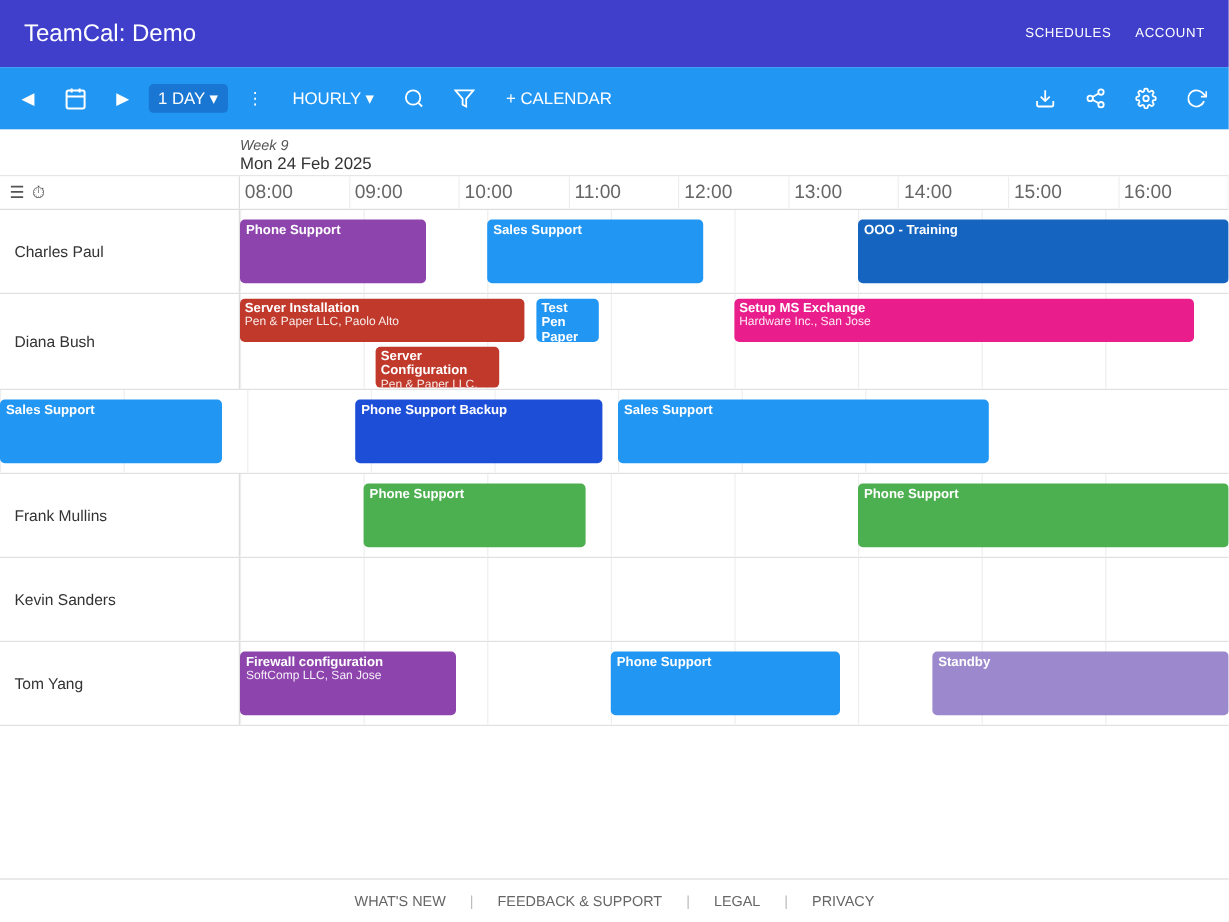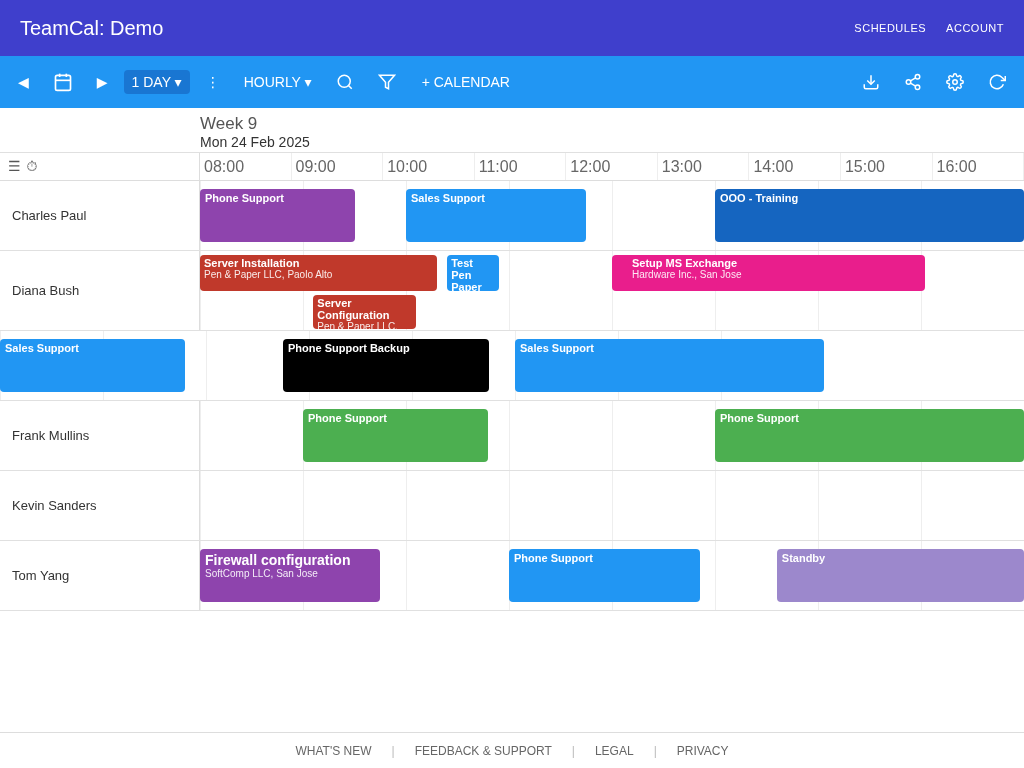--- a/index.html
+++ b/index.html
@@ -48,21 +48,21 @@
       height: calc(768px - 56px - 52px - 36px);
       overflow: hidden;
     }
 
     
     .week-header {
       padding: 6px 200px 2px;
       background: white;
       border-bottom: 1px solid #e0e0e0;
     }
-    .week-label { font-size: 17px; color: #555; font-weight: 500; }
+    .week-label { font-size: 12px; color: #555; font-weight: 500; font-style: italic; }
     .date-label { font-size: 14px; color: #333; font-weight: 500; }
 
     
     .time-header {
       display: flex;
       background: white;
       border-bottom: 1px solid #ddd;
       height: 28px;
     }
     .name-col { width: 200px; min-width: 200px; border-right: 1px solid #ddd; display: flex; align-items: center; padding: 0 8px; }
@@ -233,21 +233,21 @@
           <div style="position: absolute; top: 0px; bottom: 0px; left: 515px; width: 1px; background: rgb(238, 238, 238);"></div>
           <div style="position: absolute; top: 0px; bottom: 0px; left: 618px; width: 1px; background: rgb(238, 238, 238);"></div>
           <div style="position: absolute; top: 0px; bottom: 0px; left: 721px; width: 1px; background: rgb(238, 238, 238);"></div>
           <div style="position: absolute; top: 4px; left: 0px; width: 236.9px; height: 36px; border-radius: 4px; background: rgb(192, 57, 43); padding: 2px 4px; overflow: hidden; cursor: pointer;">
             <div style="font-size:11px;font-weight:600;color:white;">Server Installation</div>
             <div style="font-size:10px;color:rgba(255,255,255,0.9);">Pen &amp; Paper LLC, Paolo Alto</div>
           </div>
           <div style="position: absolute; top: 4px; left: 247.2px; width: 51.5px; height: 36px; border-radius: 4px; background: rgb(33, 150, 243); padding: 2px 4px; overflow: hidden; cursor: pointer;">
             <div style="font-size:11px;font-weight:600;color:white;">Test Pen Paper</div>
           </div>
-          <div style="position: absolute; top: 4px; left: 412px; width: 313px; height: 36px; border-radius: 4px; background: rgb(233, 30, 140); padding: 2px 20px; overflow: hidden; cursor: pointer;">
+          <div style="position: absolute; top: 4px; left: 412px; width: 383px; height: 36px; border-radius: 4px; background: rgb(233, 30, 140); padding: 2px 4px; overflow: hidden; cursor: pointer;">
             <div style="font-size:11px;font-weight:600;color:white;">Setup MS Exchange</div>
             <div style="font-size:10px;color:rgba(255,255,255,0.9);">Hardware Inc., San Jose</div>
           </div>
           <div style="position: absolute; top: 44px; left: 113.3px; width: 103px; height: 34px; border-radius: 4px; background: rgb(192, 57, 43); padding: 2px 4px; overflow: hidden; cursor: pointer;">
             <div style="font-size:11px;font-weight:600;color:white;">Server Configuration</div>
             <div style="font-size:10px;color:rgba(255,255,255,0.9);">Pen &amp; Paper LLC, Paolo Alto</div>
           </div>
         </div>
       </div>
       <div class="resource-row">
@@ -256,21 +256,21 @@
           <div style="position: absolute; top: 0px; bottom: 0px; left: 103px; width: 1px; background: rgb(238, 238, 238);"></div>
           <div style="position: absolute; top: 0px; bottom: 0px; left: 206px; width: 1px; background: rgb(238, 238, 238);"></div>
           <div style="position: absolute; top: 0px; bottom: 0px; left: 309px; width: 1px; background: rgb(238, 238, 238);"></div>
           <div style="position: absolute; top: 0px; bottom: 0px; left: 412px; width: 1px; background: rgb(238, 238, 238);"></div>
           <div style="position: absolute; top: 0px; bottom: 0px; left: 515px; width: 1px; background: rgb(238, 238, 238);"></div>
           <div style="position: absolute; top: 0px; bottom: 0px; left: 618px; width: 1px; background: rgb(238, 238, 238);"></div>
           <div style="position: absolute; top: 0px; bottom: 0px; left: 721px; width: 1px; background: rgb(238, 238, 238);"></div>
           <div style="position: absolute; top: 8px; left: 0px; width: 185.4px; height: calc(100% - 16px); min-height: 36px; border-radius: 4px; background: rgb(33, 150, 243); padding: 3px 5px; overflow: hidden; cursor: pointer;">
             <div style="font-size:11px;font-weight:600;color:white;white-space:nowrap;overflow:hidden;text-overflow:ellipsis;">Sales Support</div>
           </div>
-          <div style="position: absolute; top: 8px; left: 283px; width: 206px; height: calc(100% - 16px); min-height: 36px; border-radius: 4px; background: #000000; padding: 3px 5px; overflow: hidden; cursor: pointer;">
+          <div style="position: absolute; top: 8px; left: 296px; width: 206px; height: calc(100% - 16px); min-height: 36px; border-radius: 4px; background: #1d4ed8; padding: 3px 5px; overflow: hidden; cursor: pointer;">
             <div style="font-size:11px;font-weight:600;color:white;white-space:nowrap;overflow:hidden;text-overflow:ellipsis;">Phone Support Backup</div>
           </div>
           <div style="position: absolute; top: 8px; left: 515px; width: 309px; height: calc(100% - 16px); min-height: 36px; border-radius: 4px; background: rgb(33, 150, 243); padding: 3px 5px; overflow: hidden; cursor: pointer;">
             <div style="font-size:11px;font-weight:600;color:white;white-space:nowrap;overflow:hidden;text-overflow:ellipsis;">Sales Support</div>
           </div>
         </div>
       </div>
       <div class="resource-row">
         <div class="resource-name">Frank Mullins</div>
         <div class="resource-timeline" style="position: relative;">
@@ -308,21 +308,21 @@
         <div class="resource-timeline" style="position: relative;">
           <div style="position: absolute; top: 0px; bottom: 0px; left: 0px; width: 1px; background: rgb(238, 238, 238);"></div>
           <div style="position: absolute; top: 0px; bottom: 0px; left: 103px; width: 1px; background: rgb(238, 238, 238);"></div>
           <div style="position: absolute; top: 0px; bottom: 0px; left: 206px; width: 1px; background: rgb(238, 238, 238);"></div>
           <div style="position: absolute; top: 0px; bottom: 0px; left: 309px; width: 1px; background: rgb(238, 238, 238);"></div>
           <div style="position: absolute; top: 0px; bottom: 0px; left: 412px; width: 1px; background: rgb(238, 238, 238);"></div>
           <div style="position: absolute; top: 0px; bottom: 0px; left: 515px; width: 1px; background: rgb(238, 238, 238);"></div>
           <div style="position: absolute; top: 0px; bottom: 0px; left: 618px; width: 1px; background: rgb(238, 238, 238);"></div>
           <div style="position: absolute; top: 0px; bottom: 0px; left: 721px; width: 1px; background: rgb(238, 238, 238);"></div>
           <div style="position: absolute; top: 8px; left: 0px; width: 180.25px; height: calc(100% - 16px); min-height: 36px; border-radius: 4px; background: rgb(142, 68, 173); padding: 3px 5px; overflow: hidden; cursor: pointer;">
-            <div style="font-size:14px;font-weight:600;color:white;white-space:nowrap;overflow:hidden;text-overflow:ellipsis;">Firewall configuration</div>
+            <div style="font-size:11px;font-weight:600;color:white;white-space:nowrap;overflow:hidden;text-overflow:ellipsis;">Firewall configuration</div>
             <div style="font-size:10px;color:rgba(255,255,255,0.9);white-space:nowrap;overflow:hidden;text-overflow:ellipsis;">SoftComp LLC, San Jose</div>
           </div>
           <div style="position: absolute; top: 8px; left: 309px; width: 190.55px; height: calc(100% - 16px); min-height: 36px; border-radius: 4px; background: rgb(33, 150, 243); padding: 3px 5px; overflow: hidden; cursor: pointer;">
             <div style="font-size:11px;font-weight:600;color:white;white-space:nowrap;overflow:hidden;text-overflow:ellipsis;">Phone Support</div>
           </div>
           <div style="position: absolute; top: 8px; left: 576.8px; width: 247.2px; height: calc(100% - 16px); min-height: 36px; border-radius: 4px; background: rgb(156, 136, 204); padding: 3px 5px; overflow: hidden; cursor: pointer;">
             <div style="font-size:11px;font-weight:600;color:white;white-space:nowrap;overflow:hidden;text-overflow:ellipsis;">Standby</div>
           </div>
         </div>
       </div>

